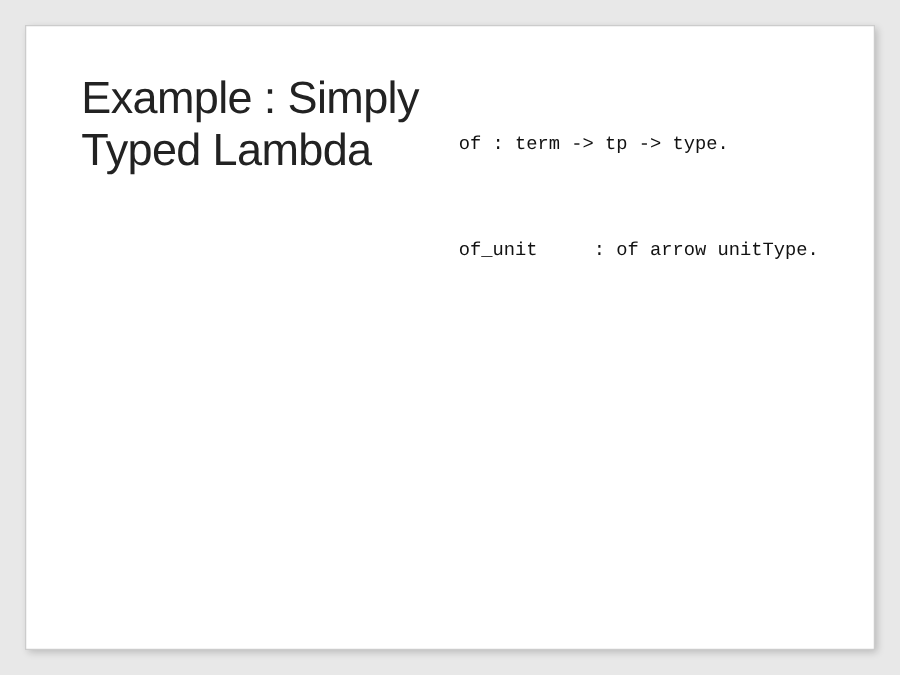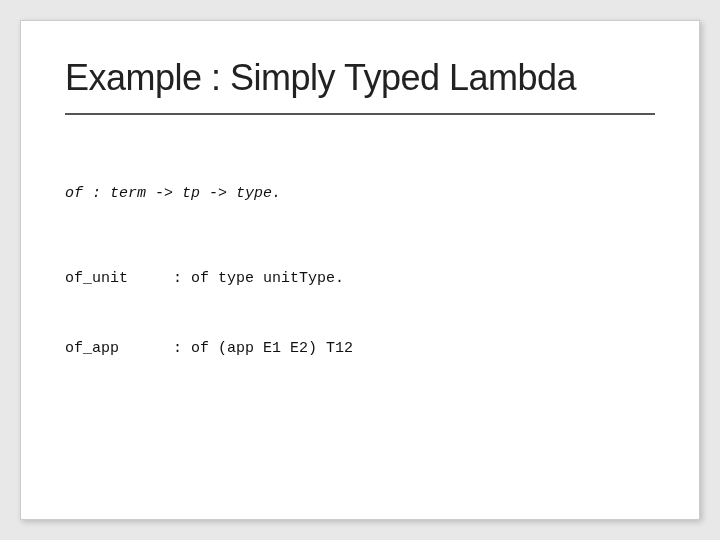--- a/index.html
+++ b/index.html
@@ -19,21 +19,21 @@
     }
 
     .slide {
       width: 680px;
       height: 500px;
       background: #ffffff;
       border: 1px solid #cccccc;
       box-shadow: 2px 2px 6px rgba(0,0,0,0.2);
       padding: 36px 44px 36px 44px;
       display: flex;
-      flex-direction: column;
+      flex-direction: row;
     }
 
     .title {
       font-size: 36px;
       font-weight: normal;
       color: #222222;
       margin-bottom: 14px;
       letter-spacing: -0.5px;
     }
 
@@ -46,30 +46,28 @@
     .code-block {
       font-family: 'Courier New', Courier, monospace;
       font-size: 15px;
       color: #111111;
       line-height: 1.55;
       white-space: pre;
     }
 
     .signature-line {
       margin-bottom: 16px;
-      font-style: italic;
     }
   </style>
 </head>
 <body>
 
 <div class="slide">
   <h1 class="title">Example : Simply Typed Lambda</h1>
   <hr class="divider">
   <div class="code-block">
     <div class="signature-line">of : term -&gt; tp -&gt; type.</div>
-    <div>of_unit     : of type unitType.</div>
-    <div>of_app      : of (app E1 E2) T12</div>
+    <div>of_unit     : of arrow unitType.</div>
     
     
     
   </div>
 </div>
 
 </body></html>

